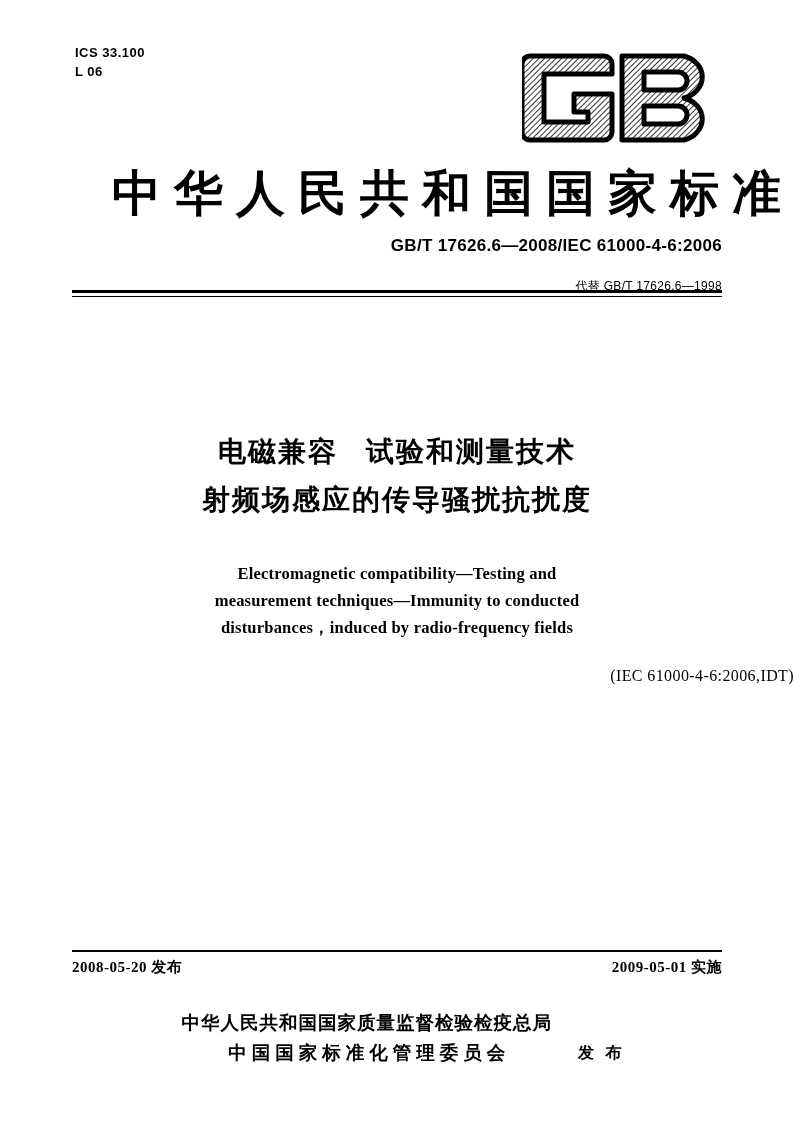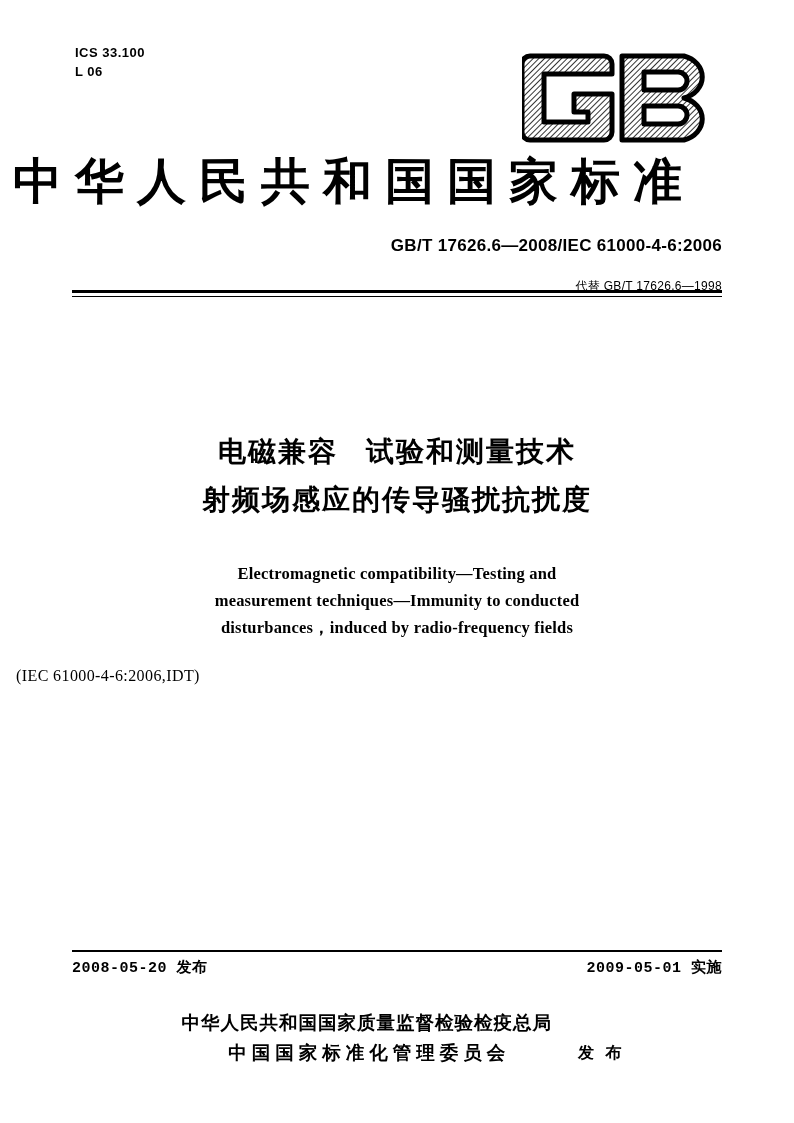--- a/index.html
+++ b/index.html
@@ -36,22 +36,22 @@
     top: 52px;
     width: 200px;
     height: 92px;
   }
 
   
   .cn-standard-title {
     position: absolute;
     left: 0;
     right: 0;
-    top: 149px;
-    text-align: left;
+    top: 161px;
+    text-align: right;
     font-family: "DejaVu Sans", sans-serif;
     font-weight: 700;
     font-size: 49px;
     letter-spacing: 13px;
     text-indent: 13px;
     color: #000;
   }
 
   
   .std-no {
@@ -118,24 +118,24 @@
     font-family: "Liberation Serif", serif;
     font-size: 16.5px;
     line-height: 27px;
     font-weight: 600;
     letter-spacing: 0.2px;
   }
 
   
   .iec-ref {
     position: absolute;
-    left: 16px;
+    left: 0;
     right: 0;
     top: 667px;
-    text-align: left;
+    text-align: right;
     font-family: "Liberation Serif", serif;
     font-size: 16px;
     letter-spacing: 0.4px;
   }
 
   
   .rule-dates {
     position: absolute;
     left: 72px;
     right: 72px;
@@ -143,21 +143,21 @@
     height: 2px;
     background: #000;
   }
   .date-row {
     position: absolute;
     left: 72px;
     right: 72px;
     top: 958px;
     display: flex;
     justify-content: space-between;
-    font-family: Liberation Mono, monospace;
+    font-family: Liberation Serif, serif;
     font-weight: 700;
     font-size: 15px;
     letter-spacing: 0.5px;
   }
 
   
   .issuer {
     position: absolute;
     left: 12px;
     right: 0;

